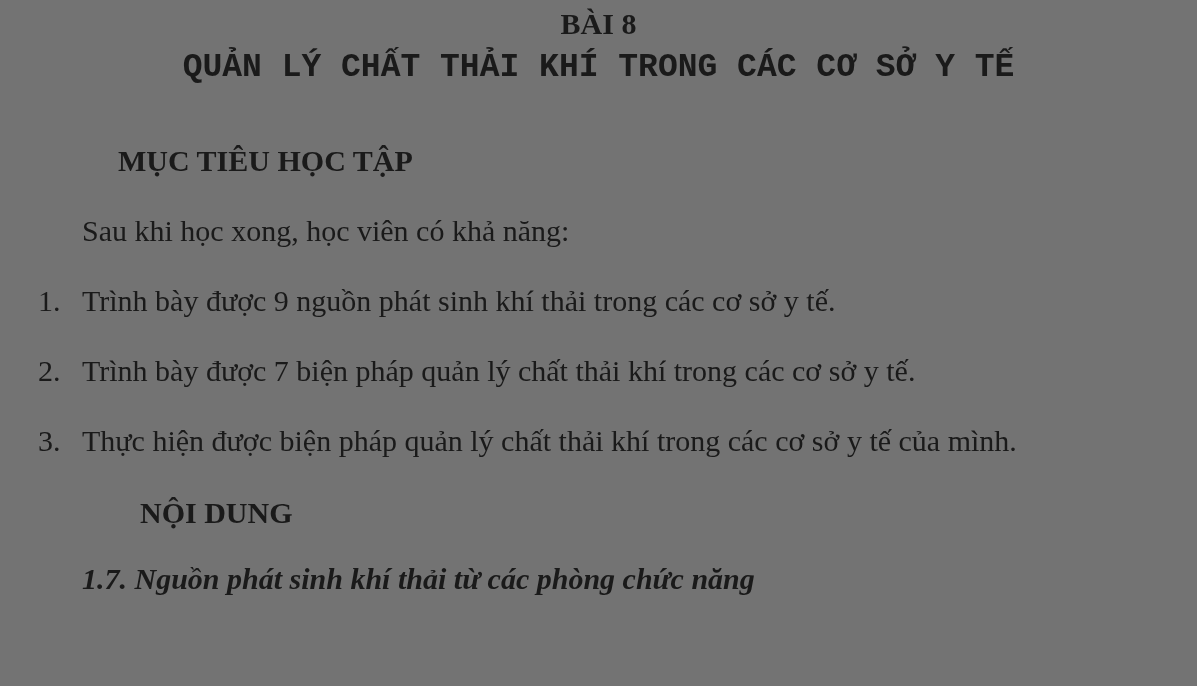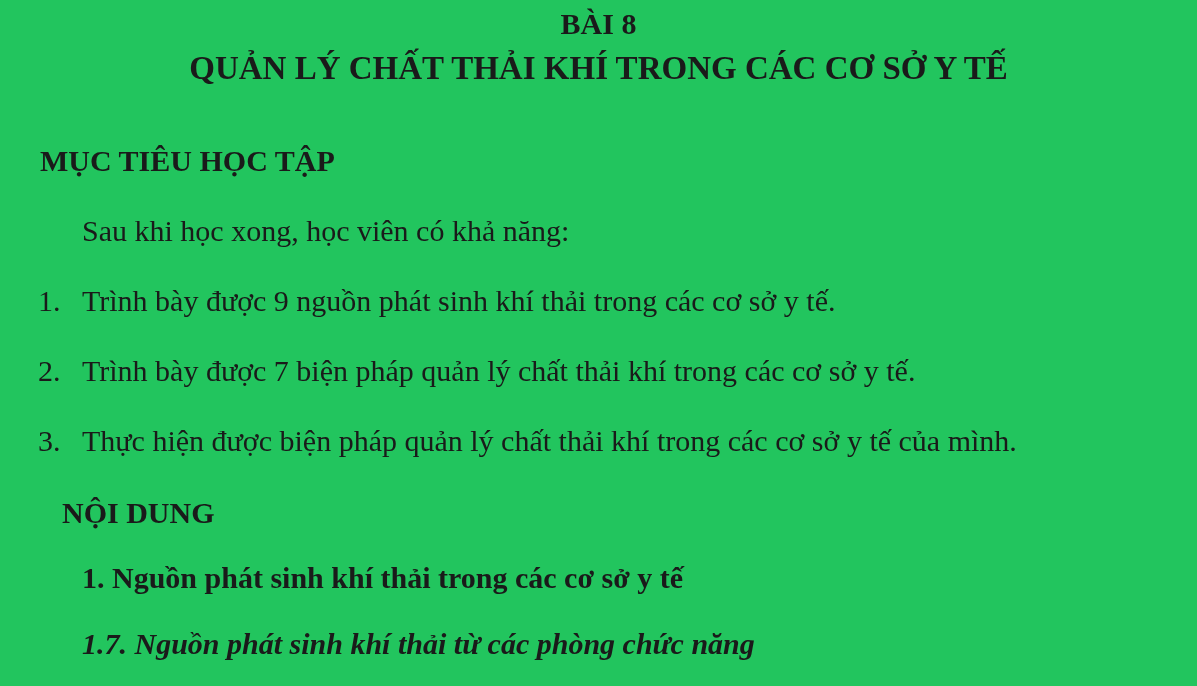--- a/index.html
+++ b/index.html
@@ -4,44 +4,45 @@
 <style>
   html, body {
     margin: 0;
     padding: 0;
     background: #ffffff;
   }
   .page {
     position: relative;
     width: 1197px;
     height: 686px;
-    background: #22c55e;
+    background: #737373;
     overflow: hidden;
     font-family: "Liberation Serif", "DejaVu Serif", serif;
     color: #1a1a1a;
   }
   .lesson-number {
     padding-top: 5px;
     text-align: center;
     font-weight: bold;
     font-size: 30px;
     line-height: 38px;
   }
   .lesson-title {
     margin-top: 2px;
     text-align: center;
     font-weight: bold;
     font-size: 33px;
     line-height: 46px;
+    font-family: Liberation Mono, monospace;
   }
   .heading {
     font-weight: bold;
     font-size: 30px;
     line-height: 40px;
-    padding-left: 40px;
+    padding-left: 118px;
   }
   .heading.objectives {
     margin-top: 50px;
   }
   .heading.content {
     margin-top: 32px;
     margin-left: 22px;
   }
   .subheading {
     margin-top: 30px;
@@ -107,17 +108,16 @@
       <span class="txt">Trình bày được 7 biện pháp quản lý chất thải khí trong các cơ sở y tế.</span>
     </li>
     <li class="objective-item">
       <span class="num">3.</span>
       <span class="txt">Thực hiện được biện pháp quản lý chất thải khí trong các cơ sở y tế của mình.</span>
     </li>
   </ol>
 
   <div class="heading content">NỘI DUNG</div>
 
-  <div class="section-heading">1. Nguồn phát sinh khí thải trong các cơ sở y tế</div>
 
   <div class="subsection-heading">1.7. Nguồn phát sinh khí thải từ các phòng chức năng</div>
 
 </div>
 
 </body></html>

